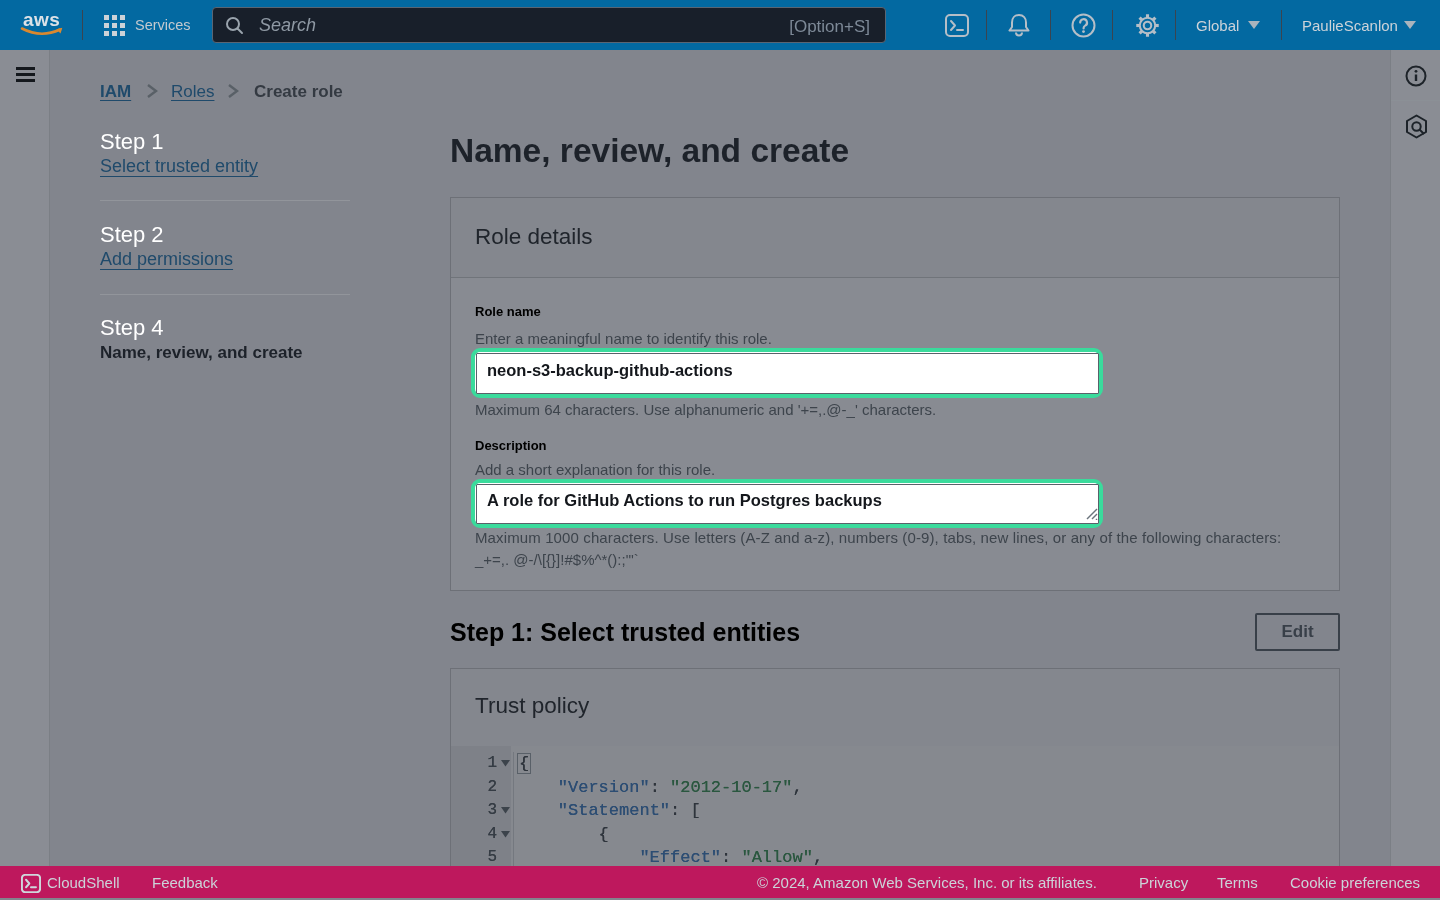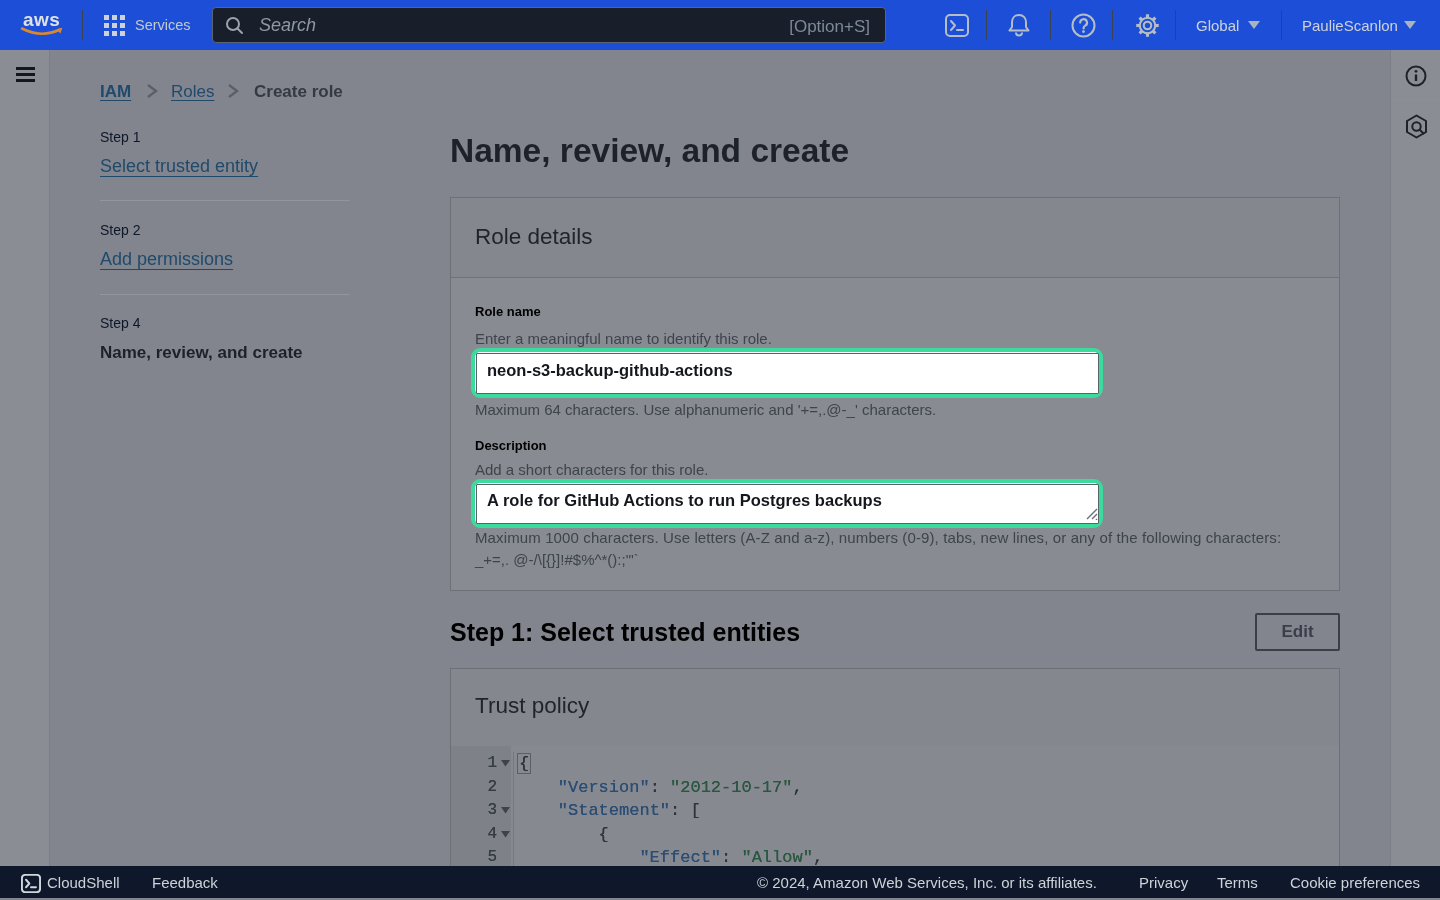--- a/index.html
+++ b/index.html
@@ -1,40 +1,40 @@
 <!DOCTYPE html>
 <html><head>
 <meta charset="utf-8">
 <style>
   * { margin:0; padding:0; box-sizing:border-box; }
   html,body { width:1440px; height:900px; overflow:hidden; }
   body { font-family:"Liberation Sans", sans-serif; background:#82858d; position:relative; -webkit-font-smoothing:antialiased; }
   .abs { position:absolute; }
 
   
-  #nav { position:absolute; left:0; top:0; width:1440px; height:50px; background:#1d4ed8; }
+  #nav { position:absolute; left:0; top:0; width:1440px; height:50px; background:#0369a1; }
   #nav .vsep { position:absolute; top:10px; height:30px; width:1px; background:#3a4450; }
   .navtxt { color:#cdd3d9; font-size:15px; }
   #searchbox { position:absolute; left:212px; top:7px; width:674px; height:36px; background:#181f2a; border:1px solid #5a6573; border-radius:4px; }
 
   
   #lside { position:absolute; left:0; top:50px; width:50px; height:816px; background:#8a8d94; border-right:1px solid #7b7f85; }
   #rside { position:absolute; left:1390px; top:50px; width:50px; height:816px; background:#8a8d94; border-left:1px solid #7b7f85; }
 
   
-  #footer { position:absolute; left:0; top:866px; width:1440px; height:32px; background:#0f172a; }
+  #footer { position:absolute; left:0; top:866px; width:1440px; height:32px; background:#be185d; }
   .foottxt { color:#ccd3d9; font-size:15px; }
 
   
   #content { position:absolute; left:51px; top:50px; width:1339px; height:816px; background:#82858d; }
 
   a.blue { color:#1f4a6b; text-decoration:underline; text-underline-offset:3px; }
   .crumb { font-size:17px; }
 
-  .steplbl { font-size:14px; color:#0f172a; }
+  .steplbl { font-size:22px; color:#ffffff; }
   .steplink { font-size:18px; color:#1f4a6b; text-decoration:underline; text-underline-offset:4px; }
   .stepdiv { position:absolute; left:100px; width:250px; height:1px; background:#92959b; }
 
   h1 { font-size:33.5px; font-weight:700; color:#1d222a; letter-spacing:0px; }
 
   .card { position:absolute; left:450px; width:890px; background:#888b92; border:1px solid #6d7077; }
   .cardhead { background:#84878e; border-bottom:1px solid #70747a; }
   .cardtitle { font-size:22.5px; font-weight:400; color:#20252c; }
 
   .lbl { font-size:13px; font-weight:700; color:#000000; }
@@ -180,21 +180,21 @@
 <div class="abs cardtitle" style="left:475px; top:224px;">Role details</div>
 
 <div class="abs lbl" style="left:475px; top:304px;">Role name</div>
 <div class="abs help" style="left:475px; top:330px;">Enter a meaningful name to identify this role.</div>
 <div class="ring" style="left:471px; top:348px; width:632px; height:50px;"></div>
 <div class="field" style="left:475.5px; top:352.5px; width:623px; height:41px;"></div>
 <div class="abs fieldtxt" style="left:487px; top:361px;">neon-s3-backup-github-actions</div>
 <div class="abs help" style="left:475px; top:401px;">Maximum 64 characters. Use alphanumeric and '+=,.@-_' characters.</div>
 
 <div class="abs lbl" style="left:475px; top:438px;">Description</div>
-<div class="abs help" style="left:475px; top:461px;">Add a short characters for this role.</div>
+<div class="abs help" style="left:475px; top:461px;">Add a short explanation for this role.</div>
 <div class="ring" style="left:471px; top:479px; width:632px; height:49px;"></div>
 <div class="field" style="left:475.5px; top:483.5px; width:623px; height:40px;"></div>
 <div class="abs fieldtxt" style="left:487px; top:491px;">A role for GitHub Actions to run Postgres backups</div>
 <svg class="abs" style="left:1085px; top:507px;" width="13" height="13" viewBox="0 0 13 13">
   <g stroke="#6b747d" stroke-width="1.4">
     <line x1="12" y1="2" x2="2" y2="12"></line>
       <line x1="12" y1="7" x2="7" y2="12"></line>
       <line x1="12" y1="12" x2="11" y2="13"></line>
   </g>
 </svg>

